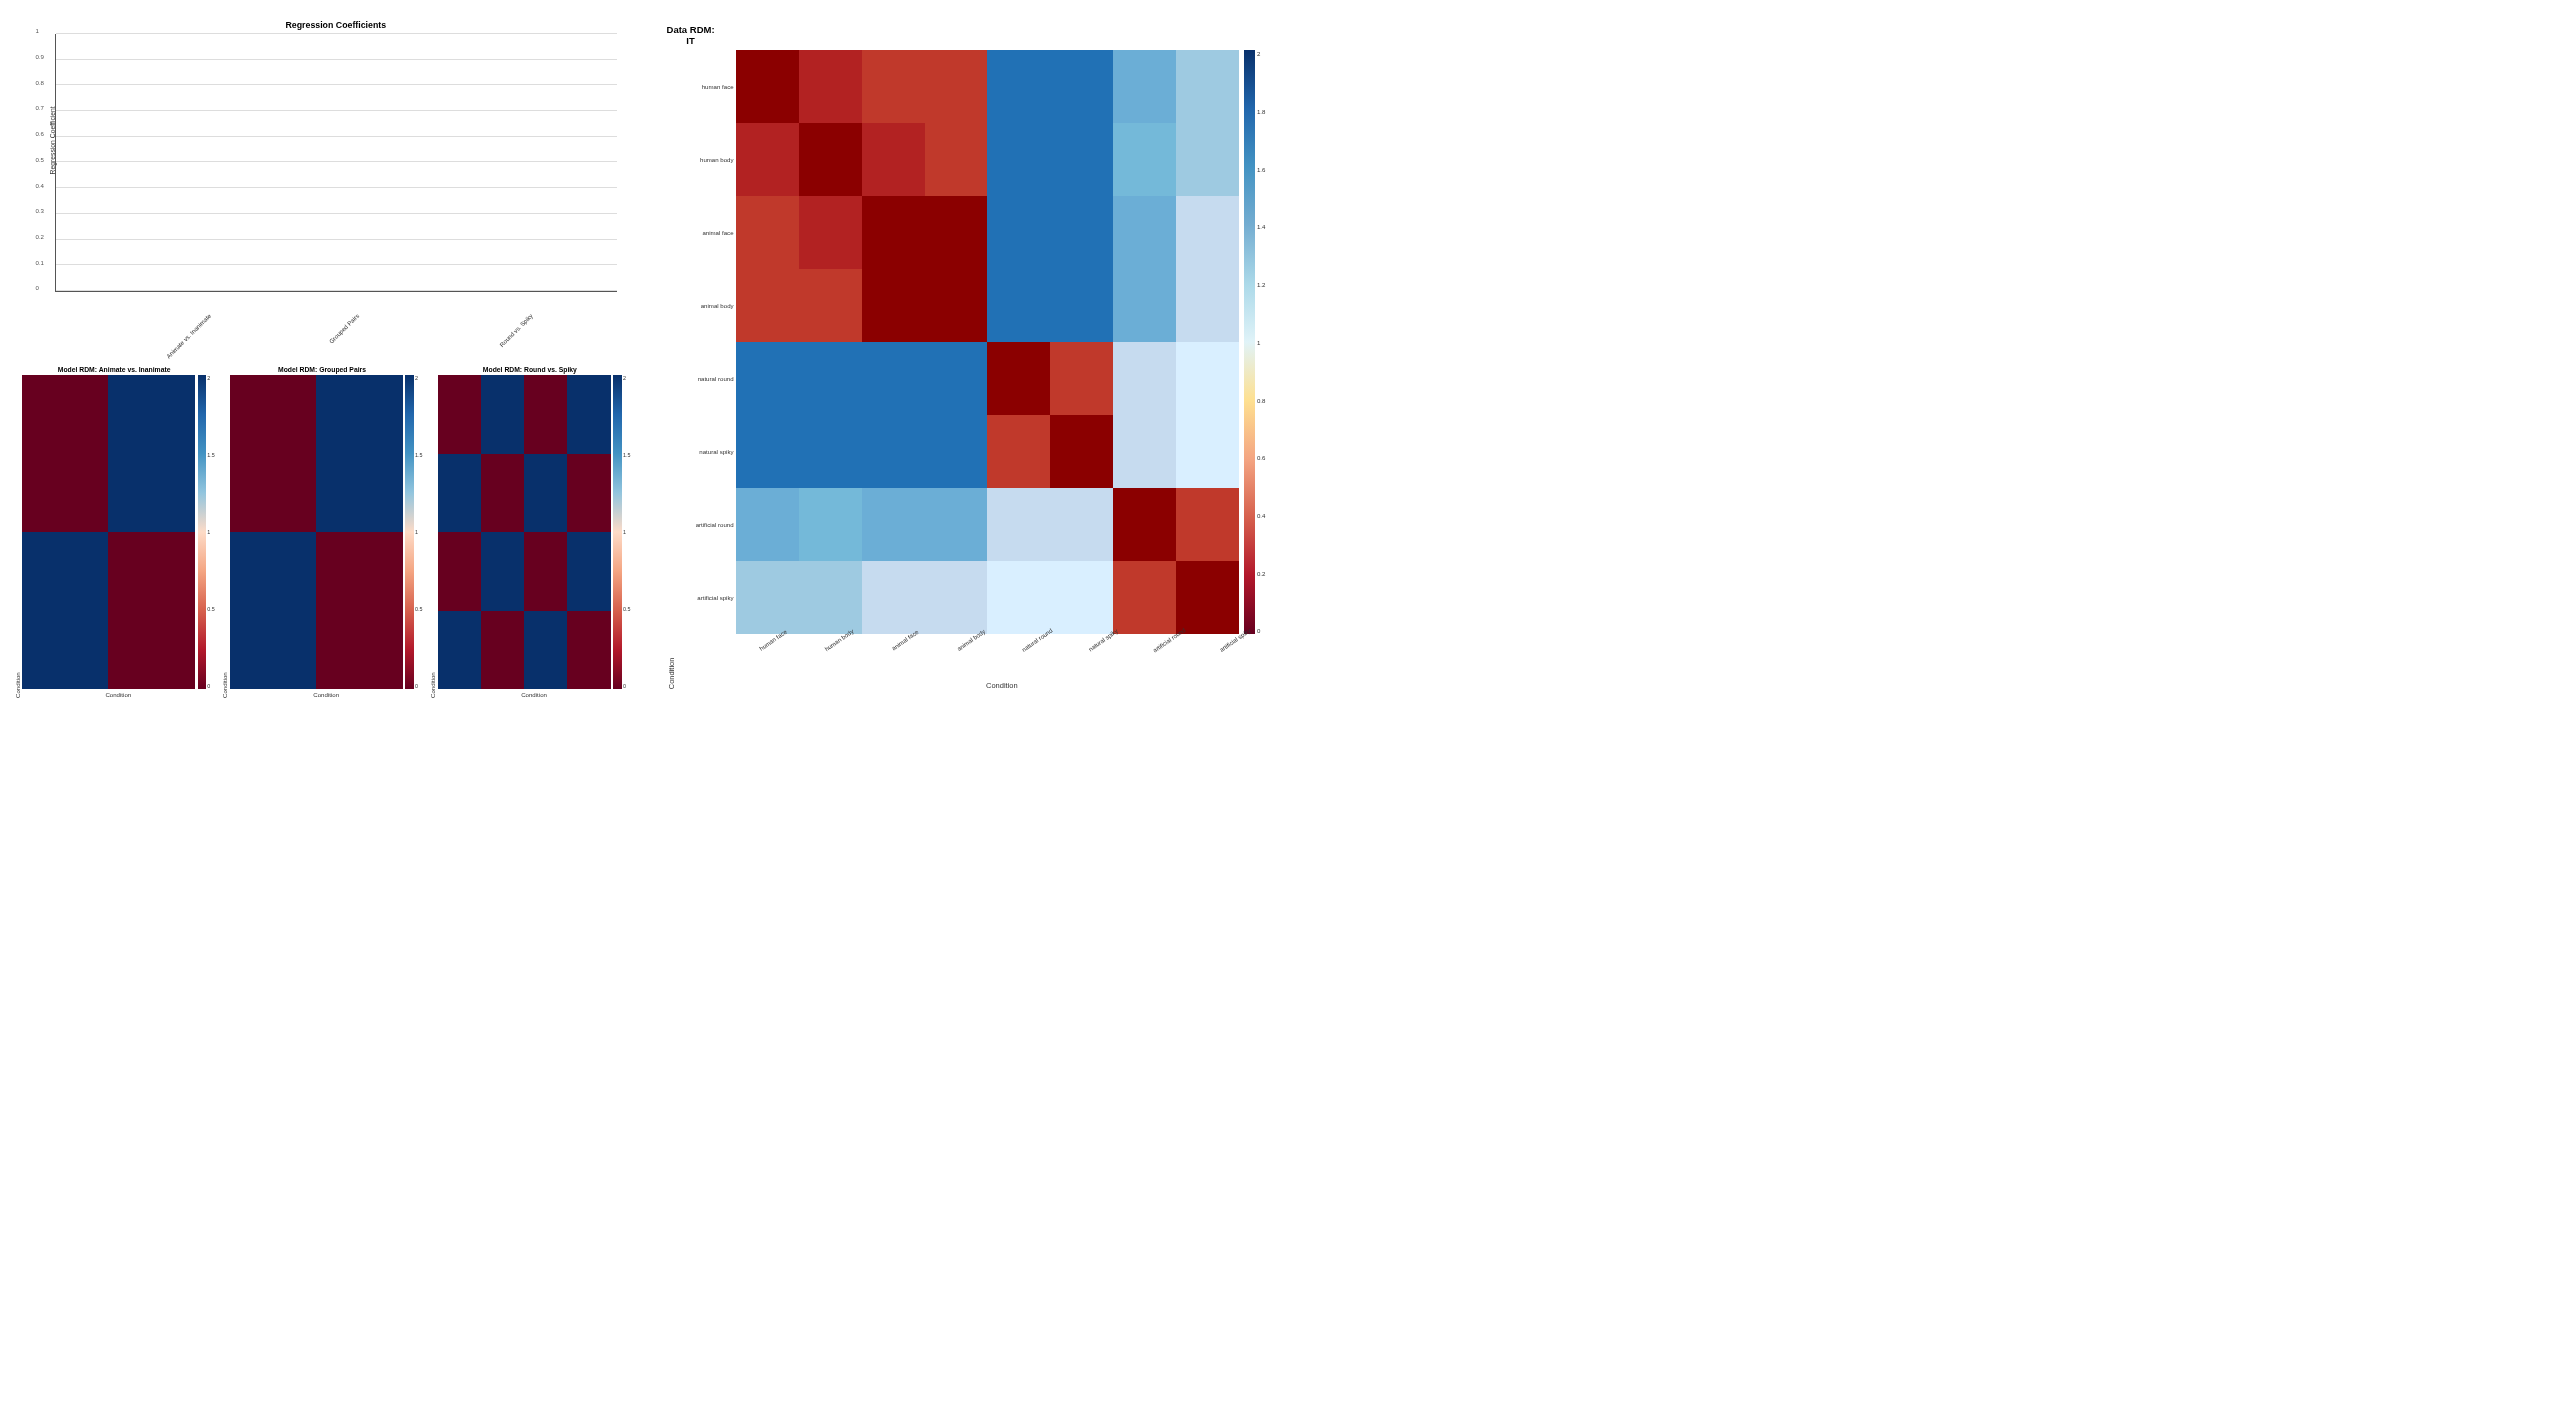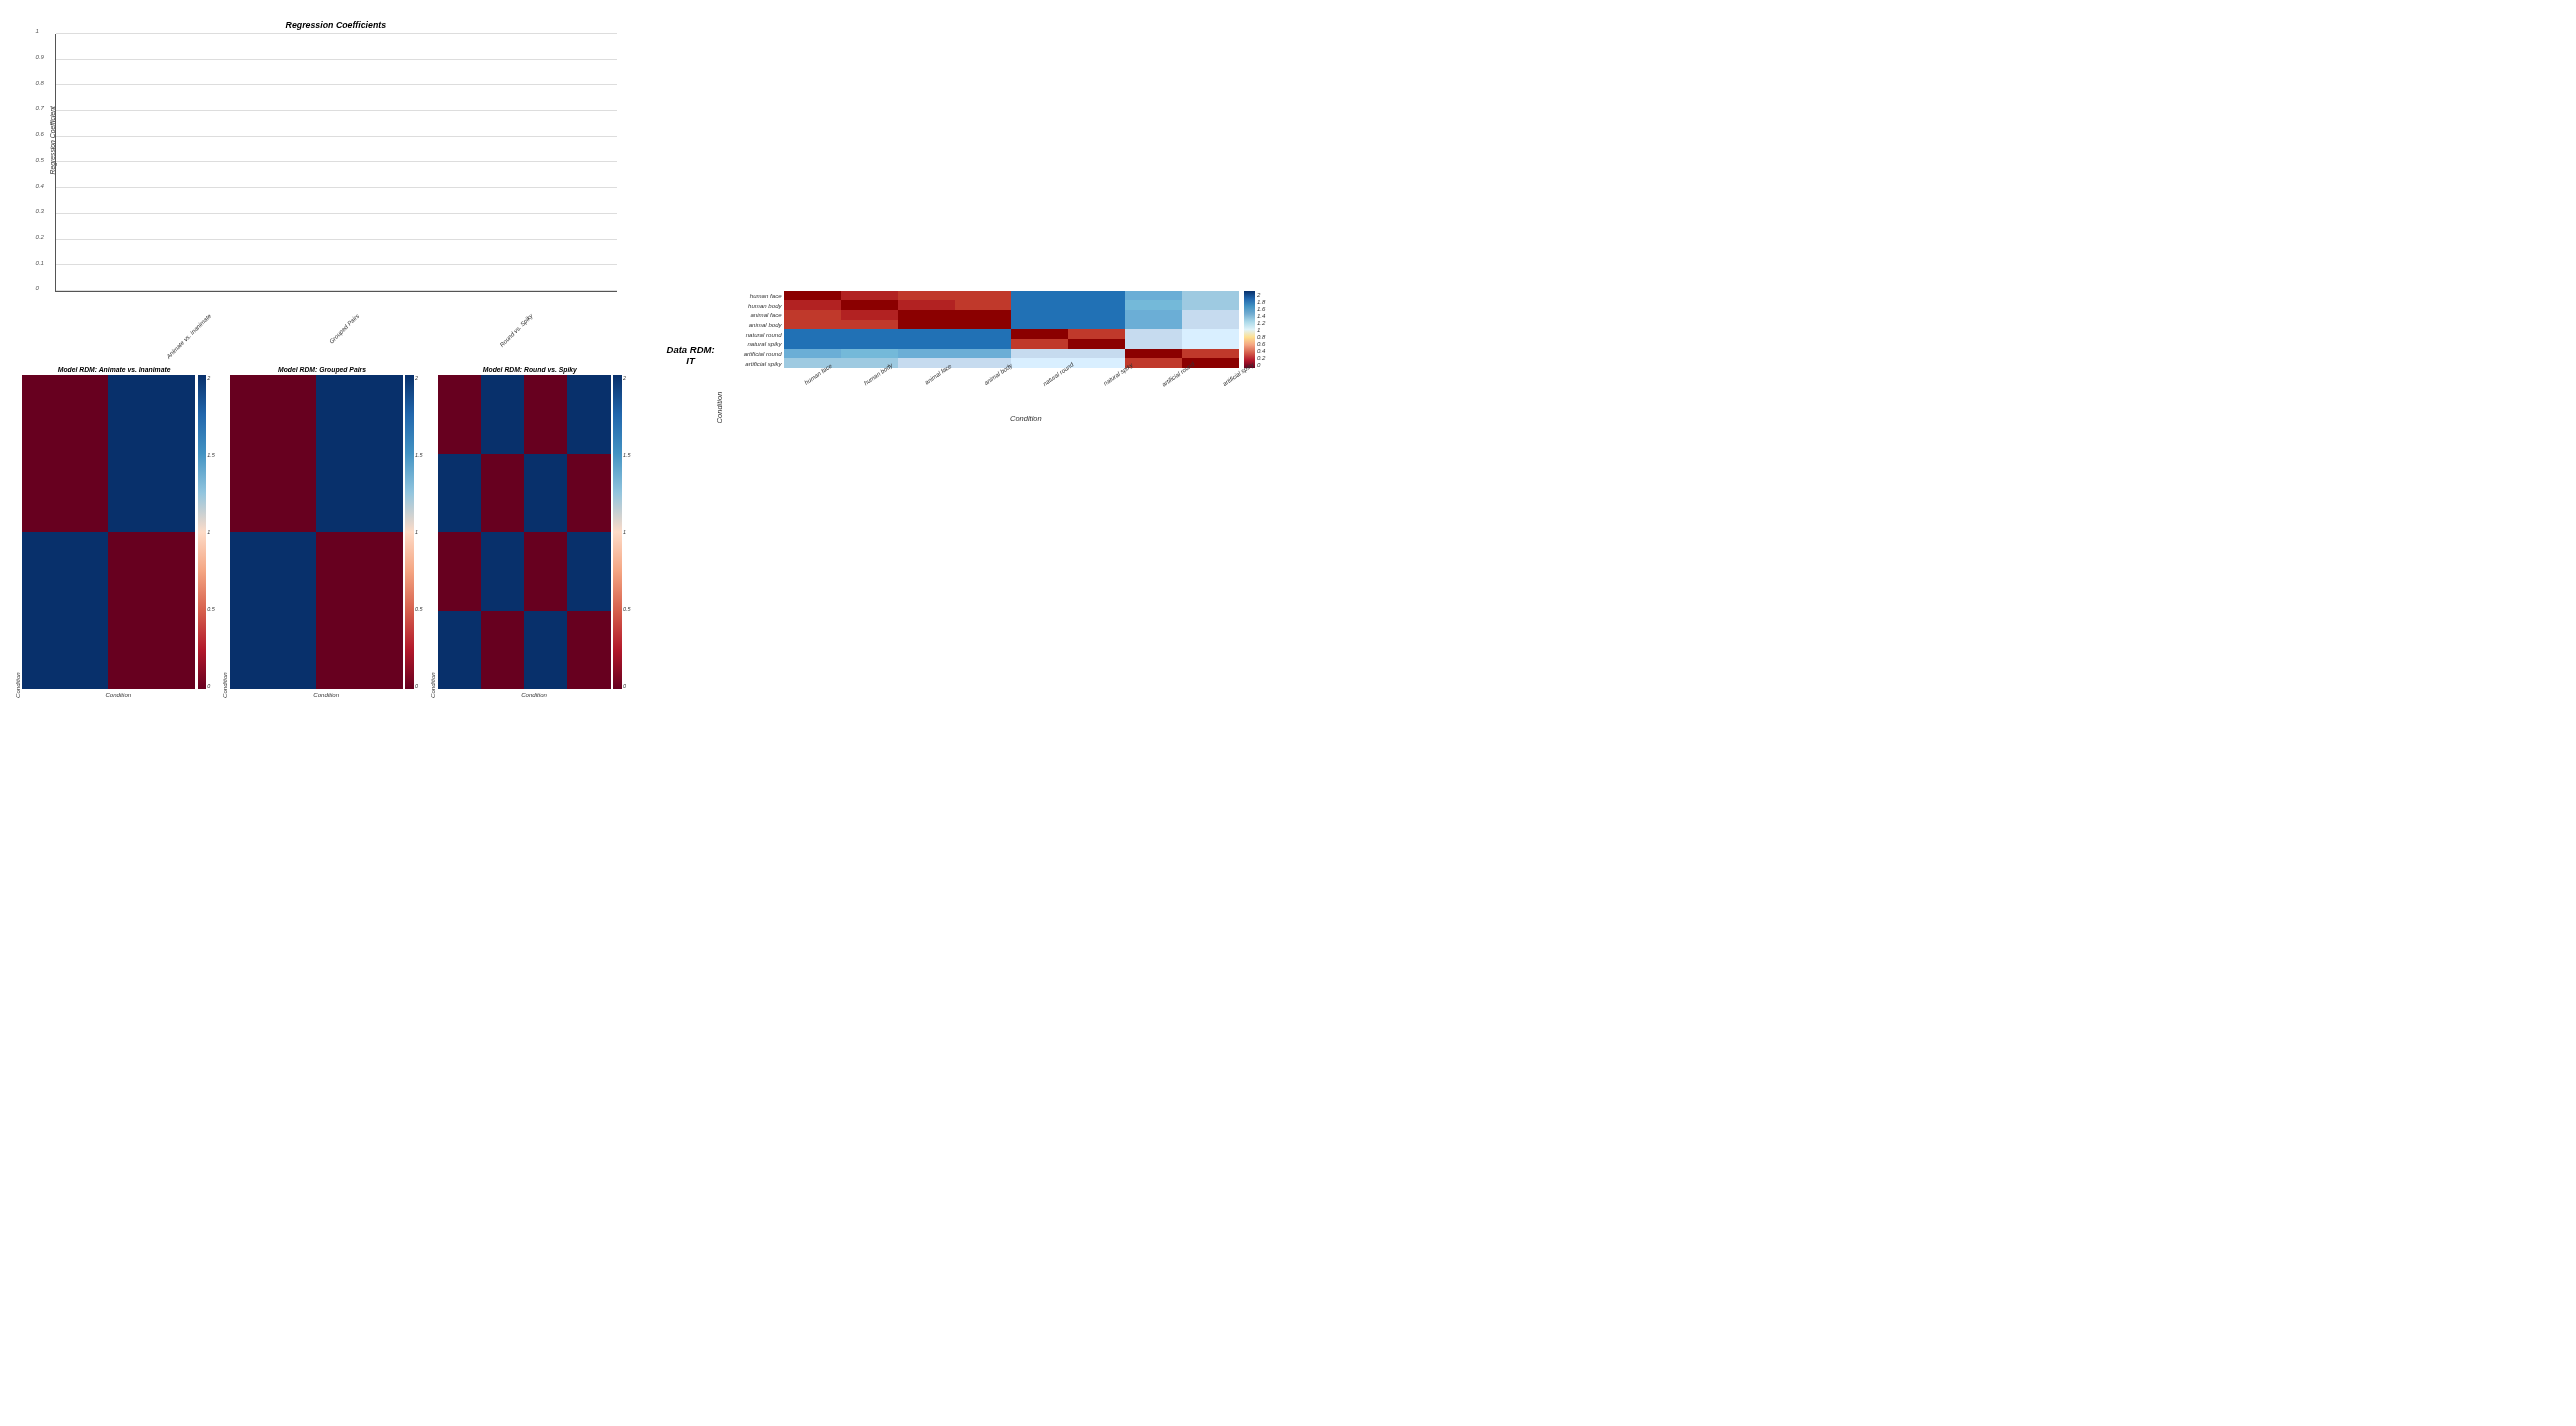--- a/index.html
+++ b/index.html
@@ -7,21 +7,20 @@
       background: #fff;
       font-family: Arial, sans-serif;
       width: 1288px;
       height: 714px;
       overflow: hidden;
     }
     .main-container {
       display: flex;
       width: 100%;
       height: 100%;
-      font-style: italic;
     }
     .left-panel {
       width: 50%;
       display: flex;
       flex-direction: column;
       padding: 6.8px;
     }
     .right-panel {
       width: 50%;
       display: flex;
@@ -334,21 +333,21 @@
               </div>
             </div>
             <div class="heatmap-x-label">Condition</div>
           </div>
         </div>
       </div>
     </div>
   </div>
 
   <div class="right-panel">
-    <div style="display:flex;flex-direction:row;align-items:center;width:95%;height:95%;">
+    <div style="display:flex;flex-direction:column;align-items:flex-start;width:95%;height:95%;">
       <div style="text-align:center;font-size:9.5px;font-weight:bold;margin-bottom:4.1px;">
         <span>Data RDM:</span><br>
         <span>IT</span>
       </div>
       <div style="display:flex;flex:1;width:100%;min-height:0;">
 
         <div style="writing-mode:vertical-rl;transform:rotate(180deg);font-size:7.5px;display:flex;align-items:center;color:#333;margin-right:2.7px;white-space:nowrap;">Condition</div>
 
         <div style="display:flex;flex-direction:column;flex:1;min-width:0;">
           <div style="display:flex;flex:1;min-height:0;">

